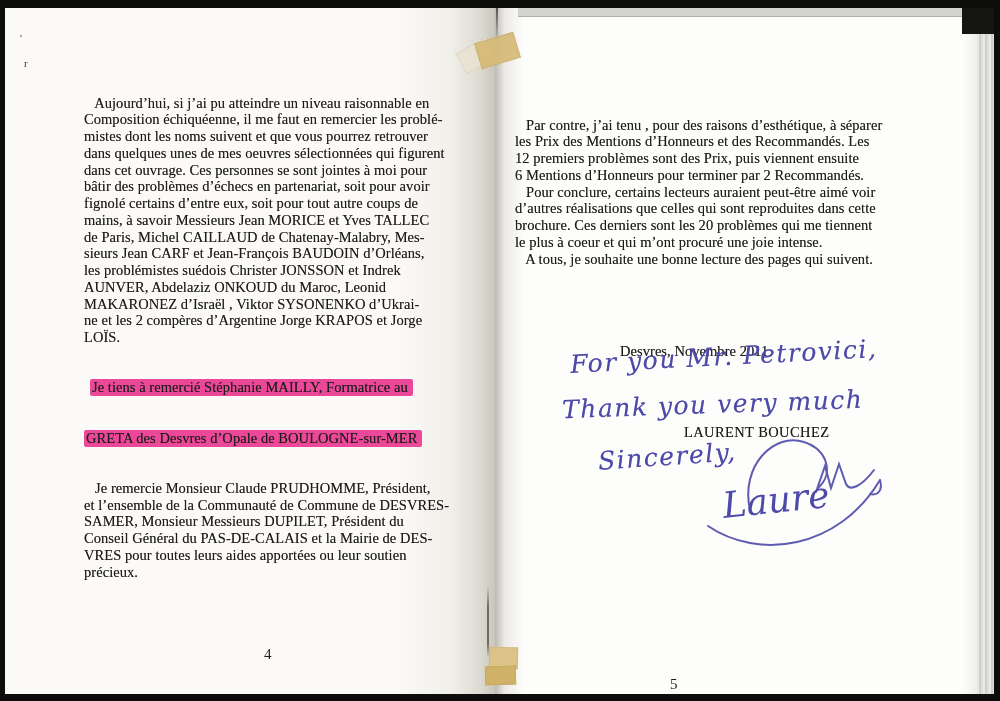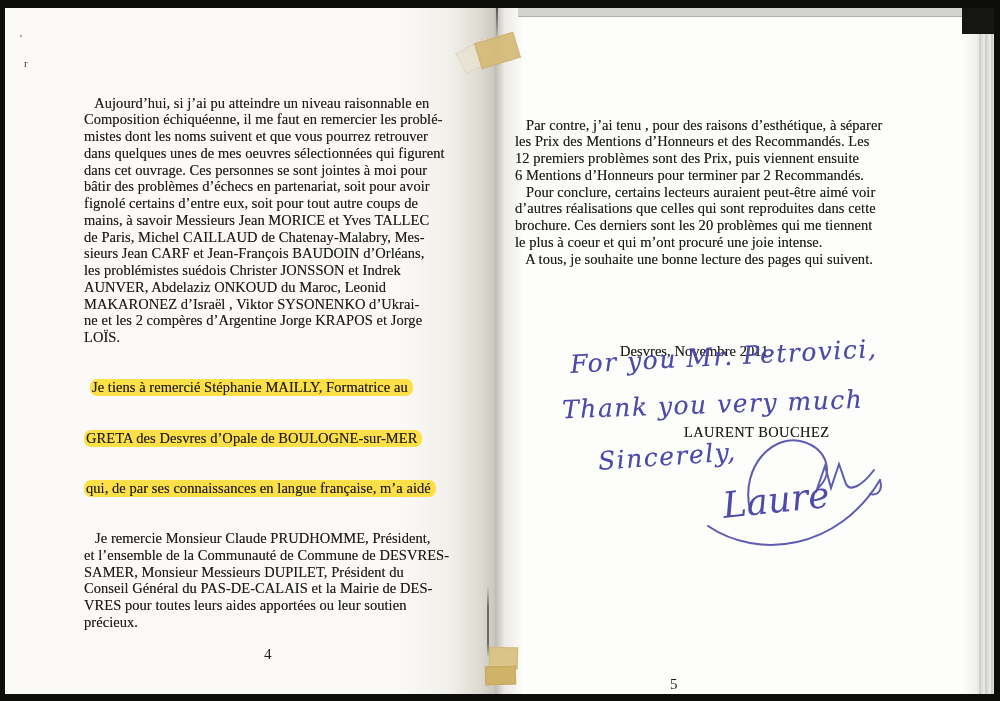--- a/index.html
+++ b/index.html
@@ -39,21 +39,21 @@
   .speck{position:absolute;color:#3c3c3a;font-size:11px;line-height:11px;}
   
   .bodytext{
     position:absolute;color:#1d1c1a;font-size:14.5px;line-height:16.75px;
     white-space:pre;letter-spacing:.05px;
     text-shadow:0 0 .4px rgba(30,30,28,.55);
   }
   .lp-text{left:84px;top:61px;}
   .rp-text{left:515px;top:83px;font-family:Liberation Serif, serif;}
   .hl-line{white-space:pre;}
-  .hl-line span{background:#fde047;border-radius:7px;padding:0 5px 1px 2px;box-decoration-break:clone;}
+  .hl-line span{background:#ec4899;border-radius:2px;padding:0 5px 1px 2px;box-decoration-break:clone;}
   .hl-line.first span{margin-left:6px;}
   .rp-dateline{margin-top:42px;margin-left:105px;}
   .rp-author{margin-top:31px;margin-left:116px;letter-spacing:.4px;text-align:center;}
   .pagenum{position:absolute;color:#1d1c1a;font-size:15px;}
   .pagenum.p4{left:264px;top:646px;}
   .pagenum.p5{left:670px;top:676px;}
   
   .hand{
     position:absolute;color:#4e4aaa;font-family:"DejaVu Serif",serif;font-style:italic;
     font-size:25px;letter-spacing:1.5px;white-space:pre;
@@ -104,21 +104,20 @@
 mains, à savoir Messieurs Jean MORICE et Yves TALLEC
 de Paris, Michel CAILLAUD de Chatenay-Malabry, Mes-
 sieurs Jean CARF et Jean-François BAUDOIN d’Orléans,
 les problémistes suédois Christer JONSSON et Indrek
 AUNVER, Abdelaziz ONKOUD du Maroc, Leonid
 MAKARONEZ d’Israël , Viktor SYSONENKO d’Ukrai-
 ne et les 2 compères d’Argentine Jorge KRAPOS et Jorge
 LOÏS.</div>
     <div class="hl-line first"><span>Je tiens à remercié Stéphanie MAILLY, Formatrice au</span></div>
     <div class="hl-line"><span>GRETA des Desvres d’Opale de BOULOGNE-sur-MER</span></div>
-    <div class="hl-line"><span>qui, de par ses connaissances en langue française, m’a aidé</span></div>
     <div>   Je remercie Monsieur Claude PRUDHOMME, Président,
 et l’ensemble de la Communauté de Commune de DESVRES-
 SAMER, Monsieur Messieurs DUPILET, Président du
 Conseil Général du PAS-DE-CALAIS et la Mairie de DES-
 VRES pour toutes leurs aides apportées ou leur soutien
 précieux.</div>
     
   </div>
   <div class="pagenum p4">4</div>
 

